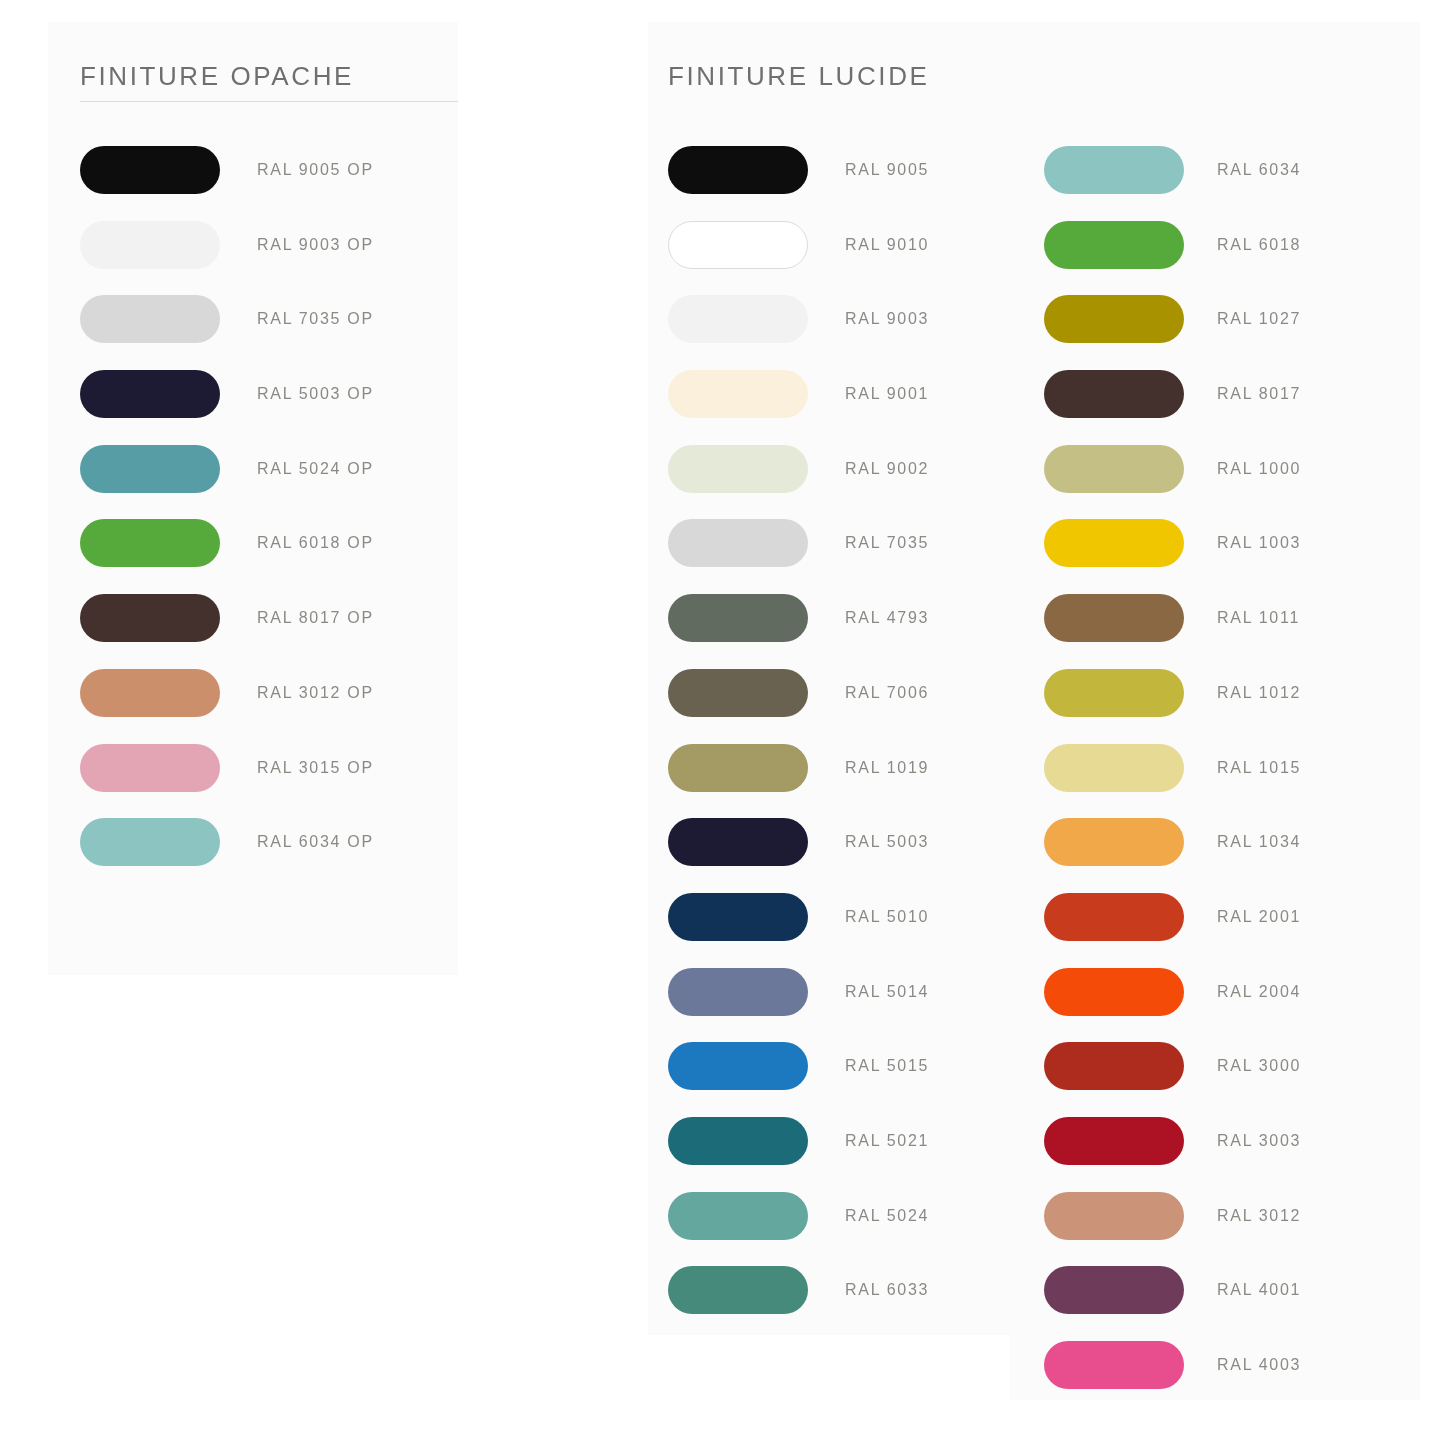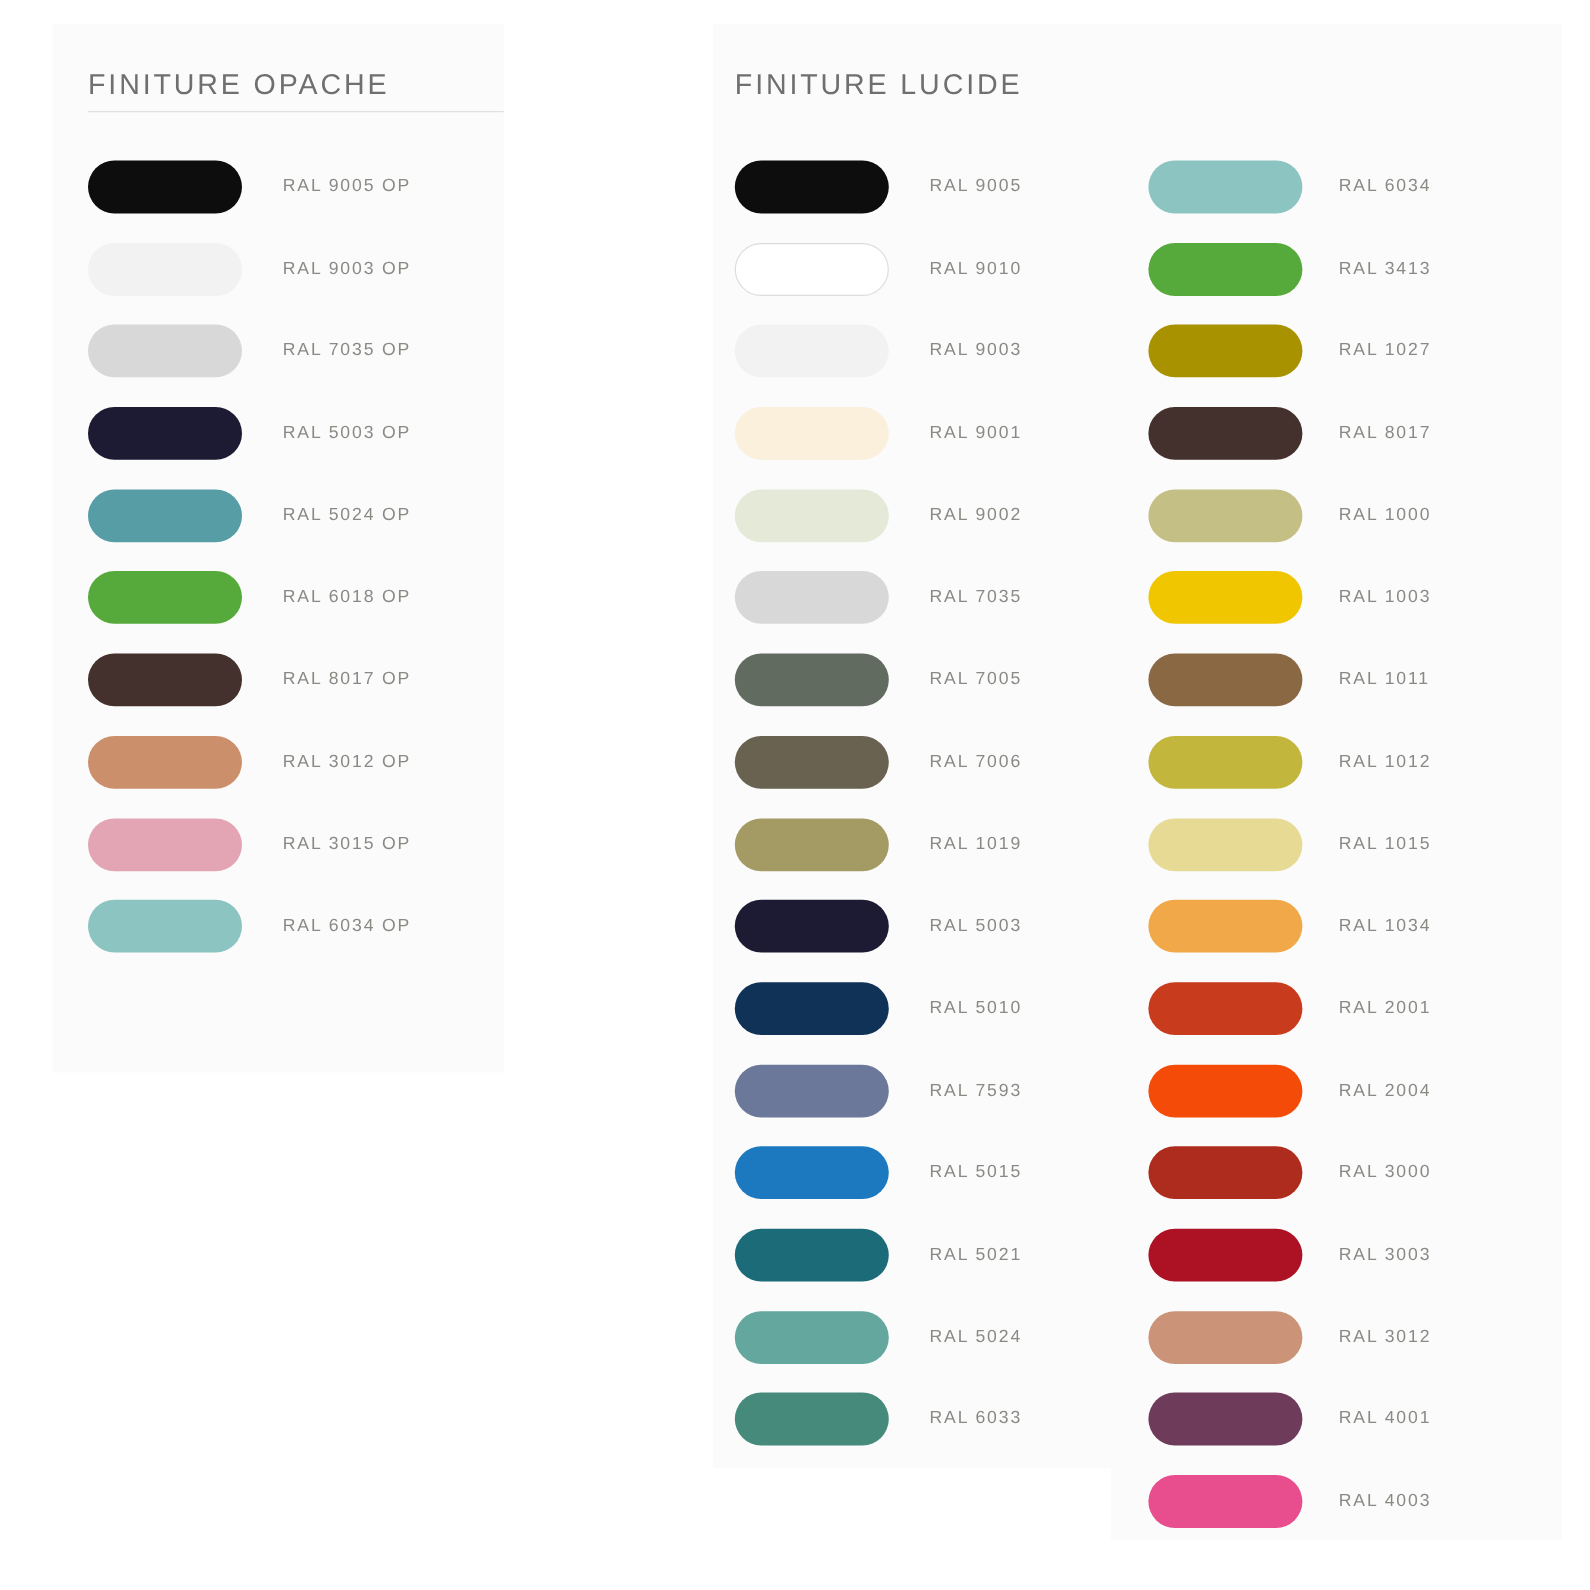--- a/index.html
+++ b/index.html
@@ -164,41 +164,41 @@
       <div class="swatch-row">
         <div class="chip" style="background: rgb(228, 233, 216);"></div>
         <div class="chip-label">RAL 9002</div>
       </div>
       <div class="swatch-row">
         <div class="chip" style="background: rgb(216, 216, 216);"></div>
         <div class="chip-label">RAL 7035</div>
       </div>
       <div class="swatch-row">
         <div class="chip" style="background: rgb(97, 107, 96);"></div>
-        <div class="chip-label">RAL 7005</div>
+        <div class="chip-label">RAL 4793</div>
       </div>
       <div class="swatch-row">
         <div class="chip" style="background: rgb(106, 98, 80);"></div>
         <div class="chip-label">RAL 7006</div>
       </div>
       <div class="swatch-row">
         <div class="chip" style="background: rgb(163, 155, 99);"></div>
         <div class="chip-label">RAL 1019</div>
       </div>
       <div class="swatch-row">
         <div class="chip" style="background: rgb(29, 27, 51);"></div>
         <div class="chip-label">RAL 5003</div>
       </div>
       <div class="swatch-row">
         <div class="chip" style="background: rgb(15, 50, 86);"></div>
         <div class="chip-label">RAL 5010</div>
       </div>
       <div class="swatch-row">
         <div class="chip" style="background: rgb(108, 120, 153);"></div>
-        <div class="chip-label">RAL 7593</div>
+        <div class="chip-label">RAL 5014</div>
       </div>
       <div class="swatch-row">
         <div class="chip" style="background: rgb(28, 121, 192);"></div>
         <div class="chip-label">RAL 5015</div>
       </div>
       <div class="swatch-row">
         <div class="chip" style="background: rgb(28, 107, 121);"></div>
         <div class="chip-label">RAL 5021</div>
       </div>
       <div class="swatch-row">
@@ -210,21 +210,21 @@
         <div class="chip-label">RAL 6033</div>
       </div>
     </div>
   <div class="swatch-col" id="col-extra">
       <div class="swatch-row">
         <div class="chip" style="background: rgb(140, 196, 193);"></div>
         <div class="chip-label">RAL 6034</div>
       </div>
       <div class="swatch-row">
         <div class="chip" style="background: rgb(86, 169, 59);"></div>
-        <div class="chip-label">RAL 3413</div>
+        <div class="chip-label">RAL 6018</div>
       </div>
       <div class="swatch-row">
         <div class="chip" style="background: rgb(168, 146, 0);"></div>
         <div class="chip-label">RAL 1027</div>
       </div>
       <div class="swatch-row">
         <div class="chip" style="background: rgb(68, 48, 44);"></div>
         <div class="chip-label">RAL 8017</div>
       </div>
       <div class="swatch-row">

